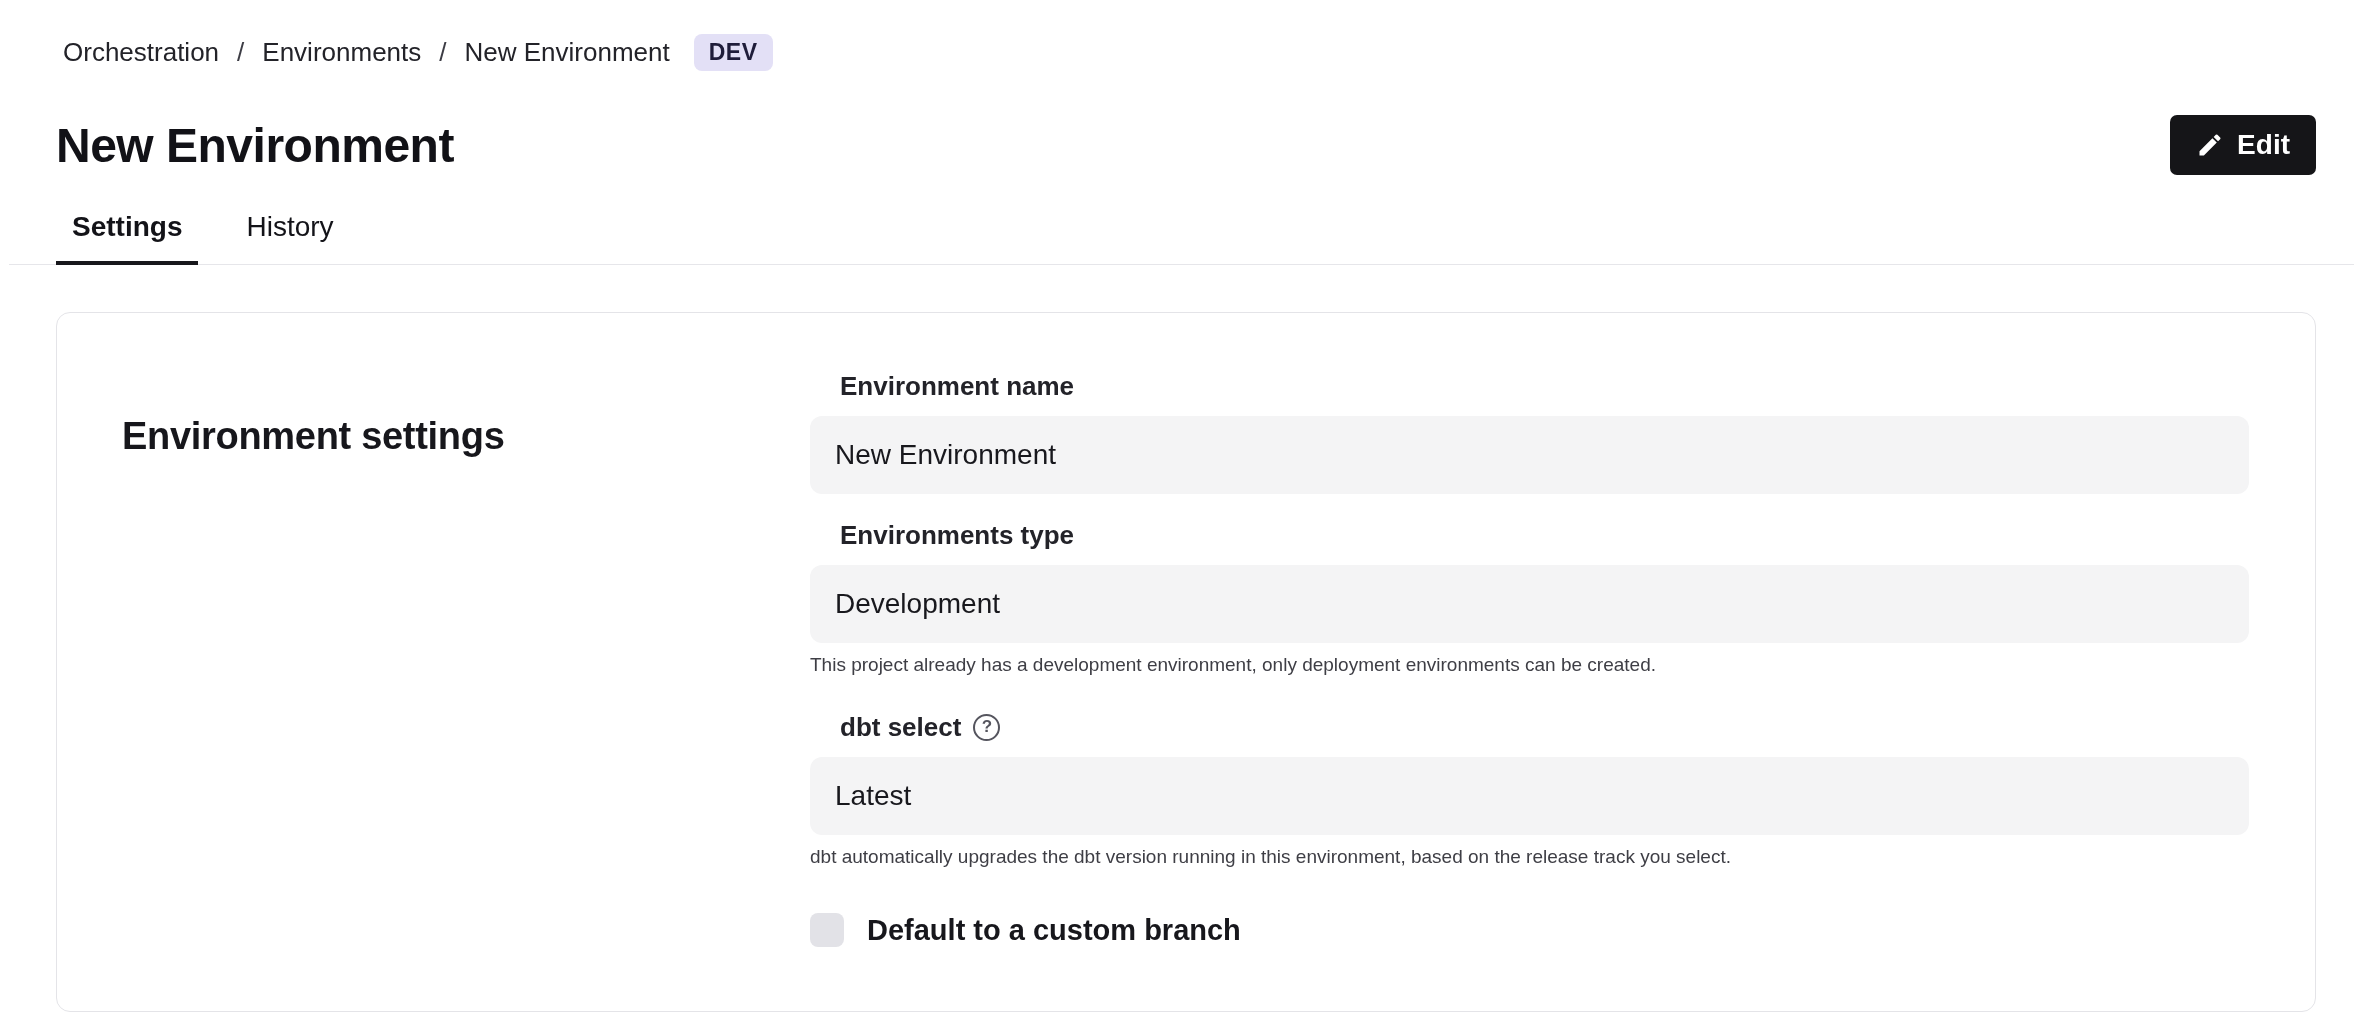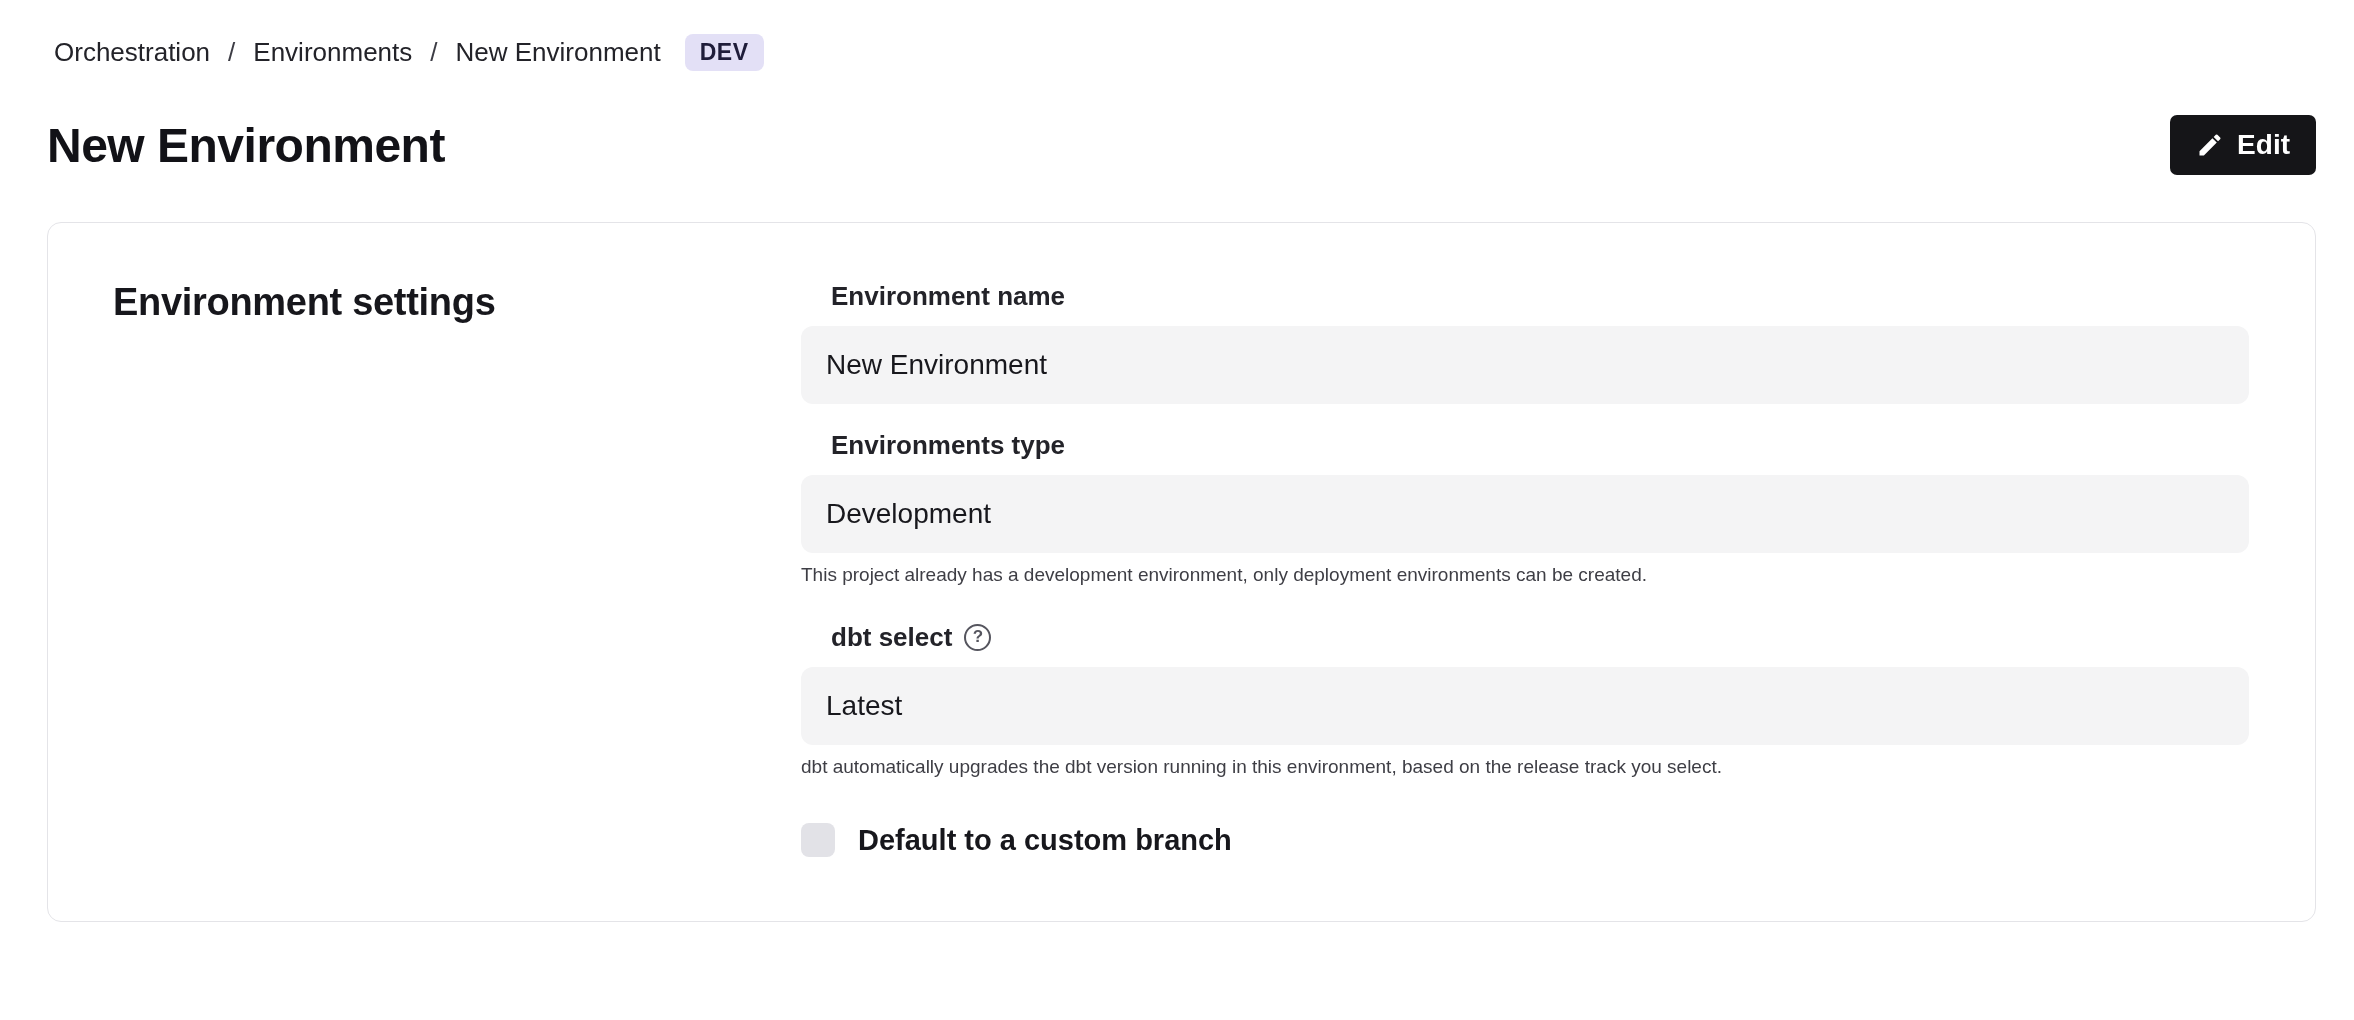--- a/index.html
+++ b/index.html
@@ -2,21 +2,21 @@
 <html><head>
 <meta charset="utf-8">
 <style>
   * { margin:0; padding:0; box-sizing:border-box; }
   html,body { background:#ffffff; }
   body {
     width:2354px; height:1020px; overflow:hidden;
     font-family:"Liberation Sans", sans-serif;
     color:#1b1b20;
   }
-  .page { position:relative; width:2354px; height:1020px; background:#fff; }
+  .page { position:relative; width:2354px; height:1020px; background:#fff;padding-left:9px; }
 
   
   .breadcrumb {
     display:flex; align-items:center; gap:18px;
     padding:34px 38px 0 54px;
     font-size:26px; color:#232329;
   }
   .crumb { text-decoration:none; color:#232329; cursor:pointer; }
   .crumb-sep { color:#3c3c44; }
   .badge {
@@ -60,21 +60,21 @@
 
   
   .card {
     margin:47px 38px 0 47px;
     border:1px solid #e4e4e8; border-radius:14px;
     display:flex;
     padding:58px 66px 64px 65px;
     min-height:680px;
     background:#fff;
   }
-  .card-heading-col { width:688px; flex:0 0 688px; }
+  .card-heading-col { width:688px; flex:0 0 688px;margin-top:44px; }
   .card-heading { font-size:38px; font-weight:700; color:#17171c; letter-spacing:-.3px; }
 
   .form-col { flex:1; max-width:1452px; }
   .field-label {
     display:flex; align-items:center; gap:12px;
     font-size:26px; font-weight:600; color:#232329;
     margin-bottom:14px;
     margin-left:30px;
   }
   .help-icon {
@@ -123,20 +123,24 @@
     <button class="edit-btn">
       <span>
         <svg width="28" height="28" viewBox="0 0 24 24" fill="#ffffff" aria-hidden="true">
           <path d="M3 17.25V21h3.75L17.81 9.94l-3.75-3.75L3 17.25zM20.71 7.04a1 1 0 0 0 0-1.41l-2.34-2.34a1 1 0 0 0-1.41 0l-1.83 1.83 3.75 3.75 1.83-1.83z"></path>
         </svg>
       </span>
       <span>Edit</span>
     </button>
   </div>
 
+  <div class="tabs-row">
+    <div class="tab active">Settings</div>
+    <div class="tab">History</div>
+  </div>
 
   <section class="card">
     <div class="card-heading-col">
       <h2 class="card-heading">Environment settings</h2>
     </div>
 
     <div class="form-col">
 
       <div class="form-group">
         <div class="field-label">Environment name</div>

